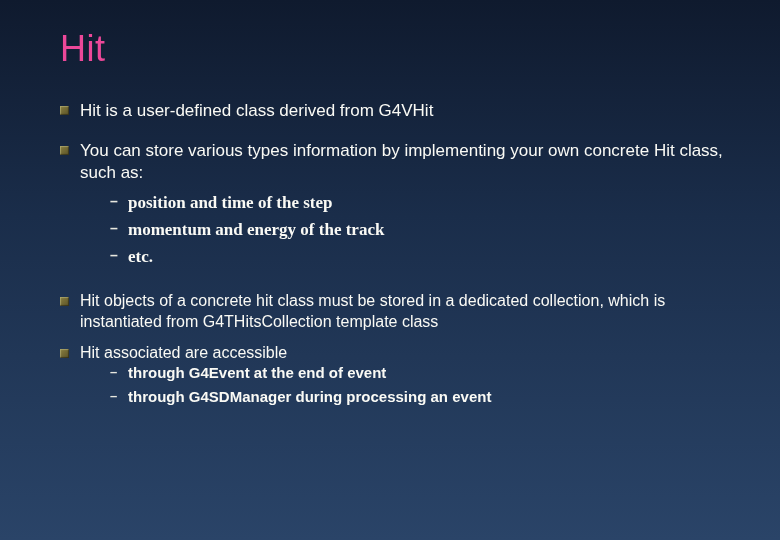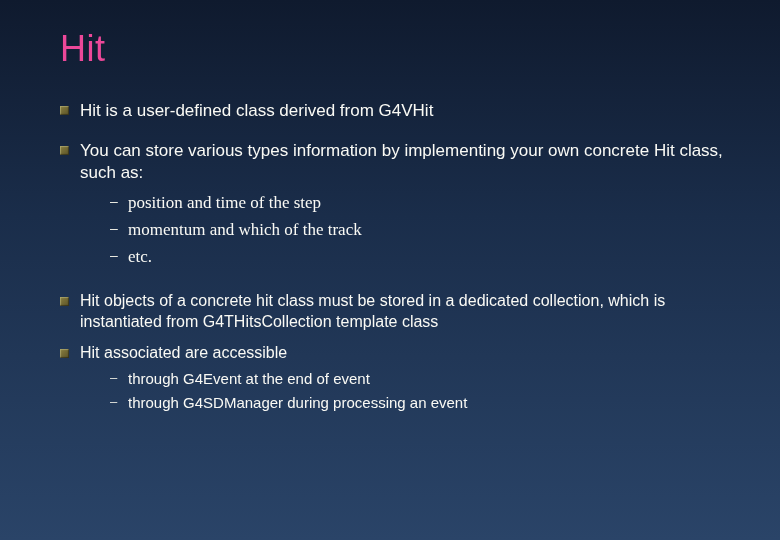--- a/index.html
+++ b/index.html
@@ -54,34 +54,36 @@
     padding: 0;
     margin: 8px 0 0 30px;
   }
   ul.sub > li {
     position: relative;
     padding-left: 18px;
     margin-bottom: 4px;
     font-family: "Times New Roman", serif;
     font-size: 17px;
     line-height: 1.35;
+    font-weight: bold;
   }
   ul.sub > li::before {
     content: "–";
     position: absolute;
     left: 0;
     top: 0;
     color: #e8e8e0;
     font-family: Arial, sans-serif;
     font-size: 14px;
   }
   ul.sub2 {
     list-style: none;
     padding: 0;
-    margin: 6px 0 0 30px;
+    margin: 0 0 0 30px;
+    font-weight: bold;
   }
   ul.sub2 > li {
     position: relative;
     padding-left: 18px;
     margin-bottom: 3px;
     font-size: 15px;
     line-height: 1.35;
   }
   ul.sub2 > li::before {
     content: "–";
@@ -96,21 +98,21 @@
 <body>
 
 <div class="title">Hit</div>
 
 <ul class="main">
   <li>Hit is a user-defined class derived from G4VHit</li>
   <li>
     <span>You can store various types information by implementing your own concrete Hit class, such as:</span>
     <ul class="sub">
       <li>position and time of the step</li>
-      <li>momentum and which of the track</li>
+      <li>momentum and energy of the track</li>
       <li>etc.</li>
     </ul>
   </li>
 </ul>
 
 <ul class="main tight" style="margin-top:22px;">
   <li>Hit objects of a concrete hit class must be stored in a dedicated collection, which is instantiated from G4THitsCollection template class</li>
   <li>
     <span>Hit associated are accessible</span>
     <ul class="sub2">

